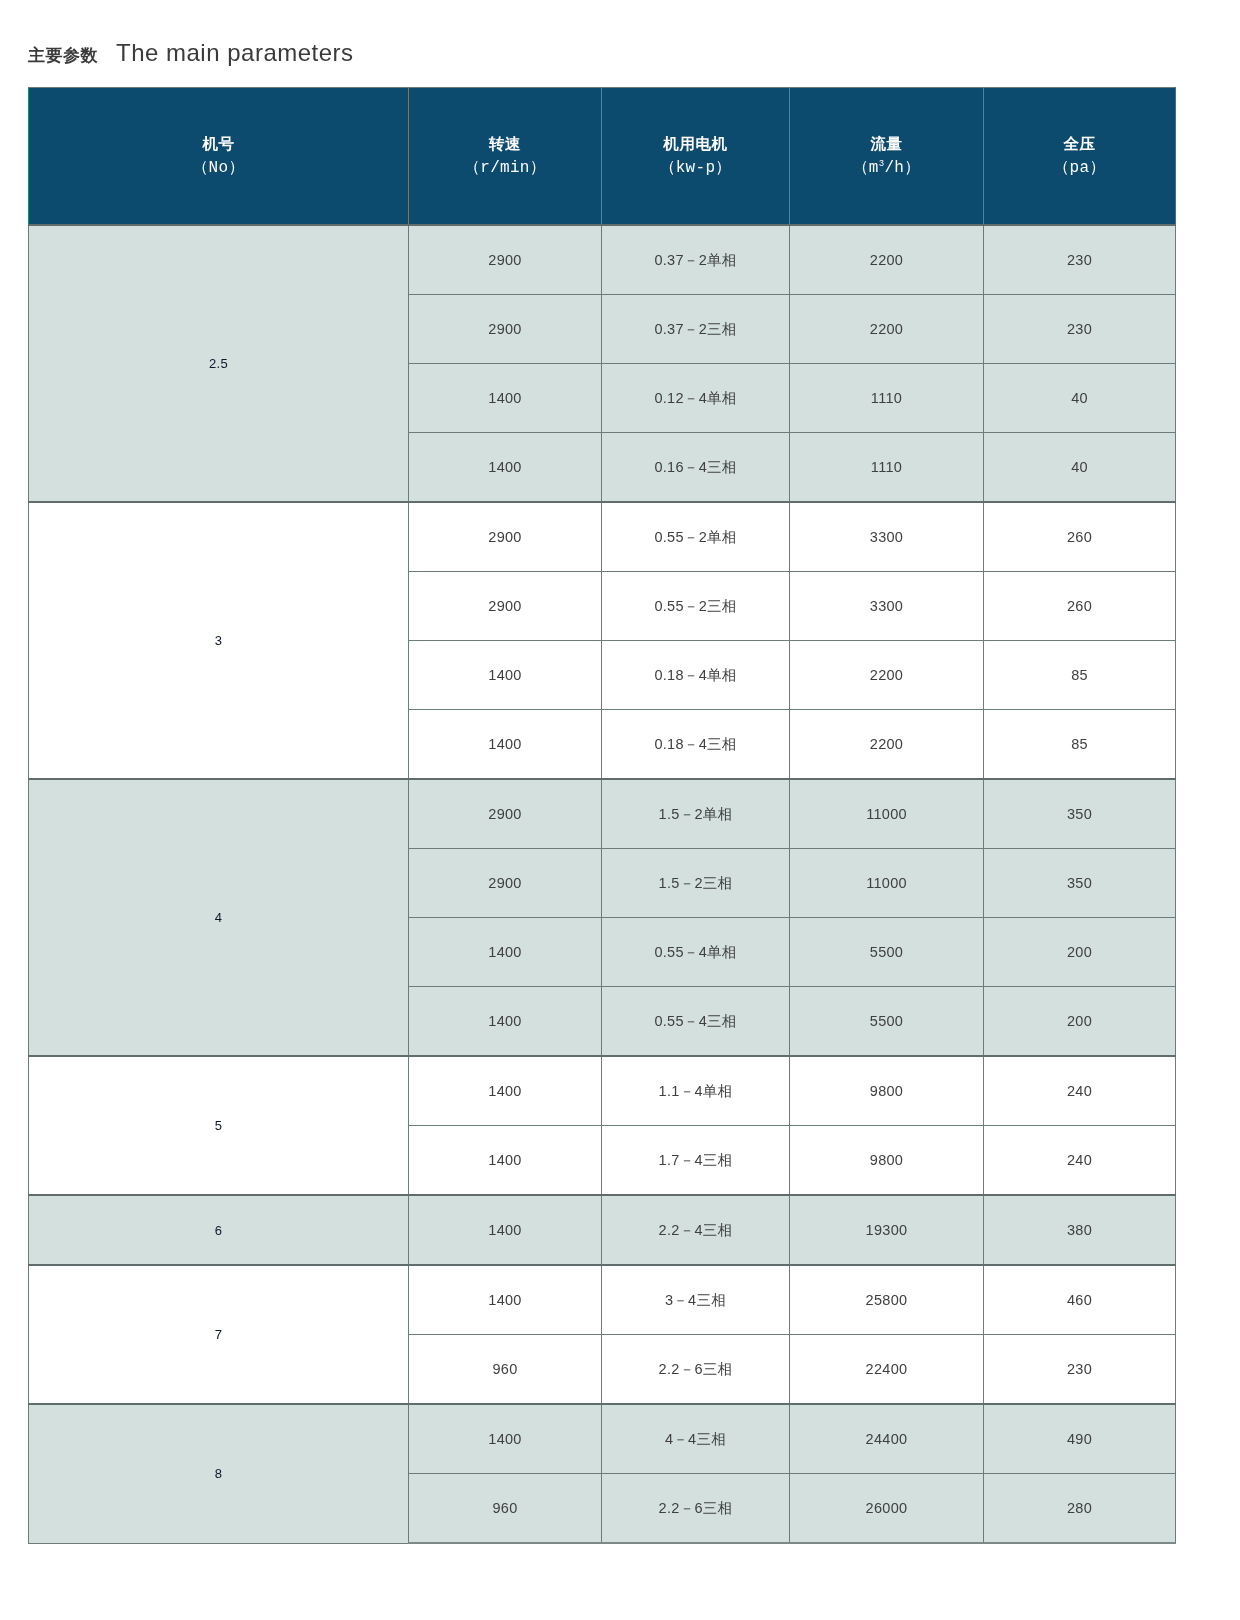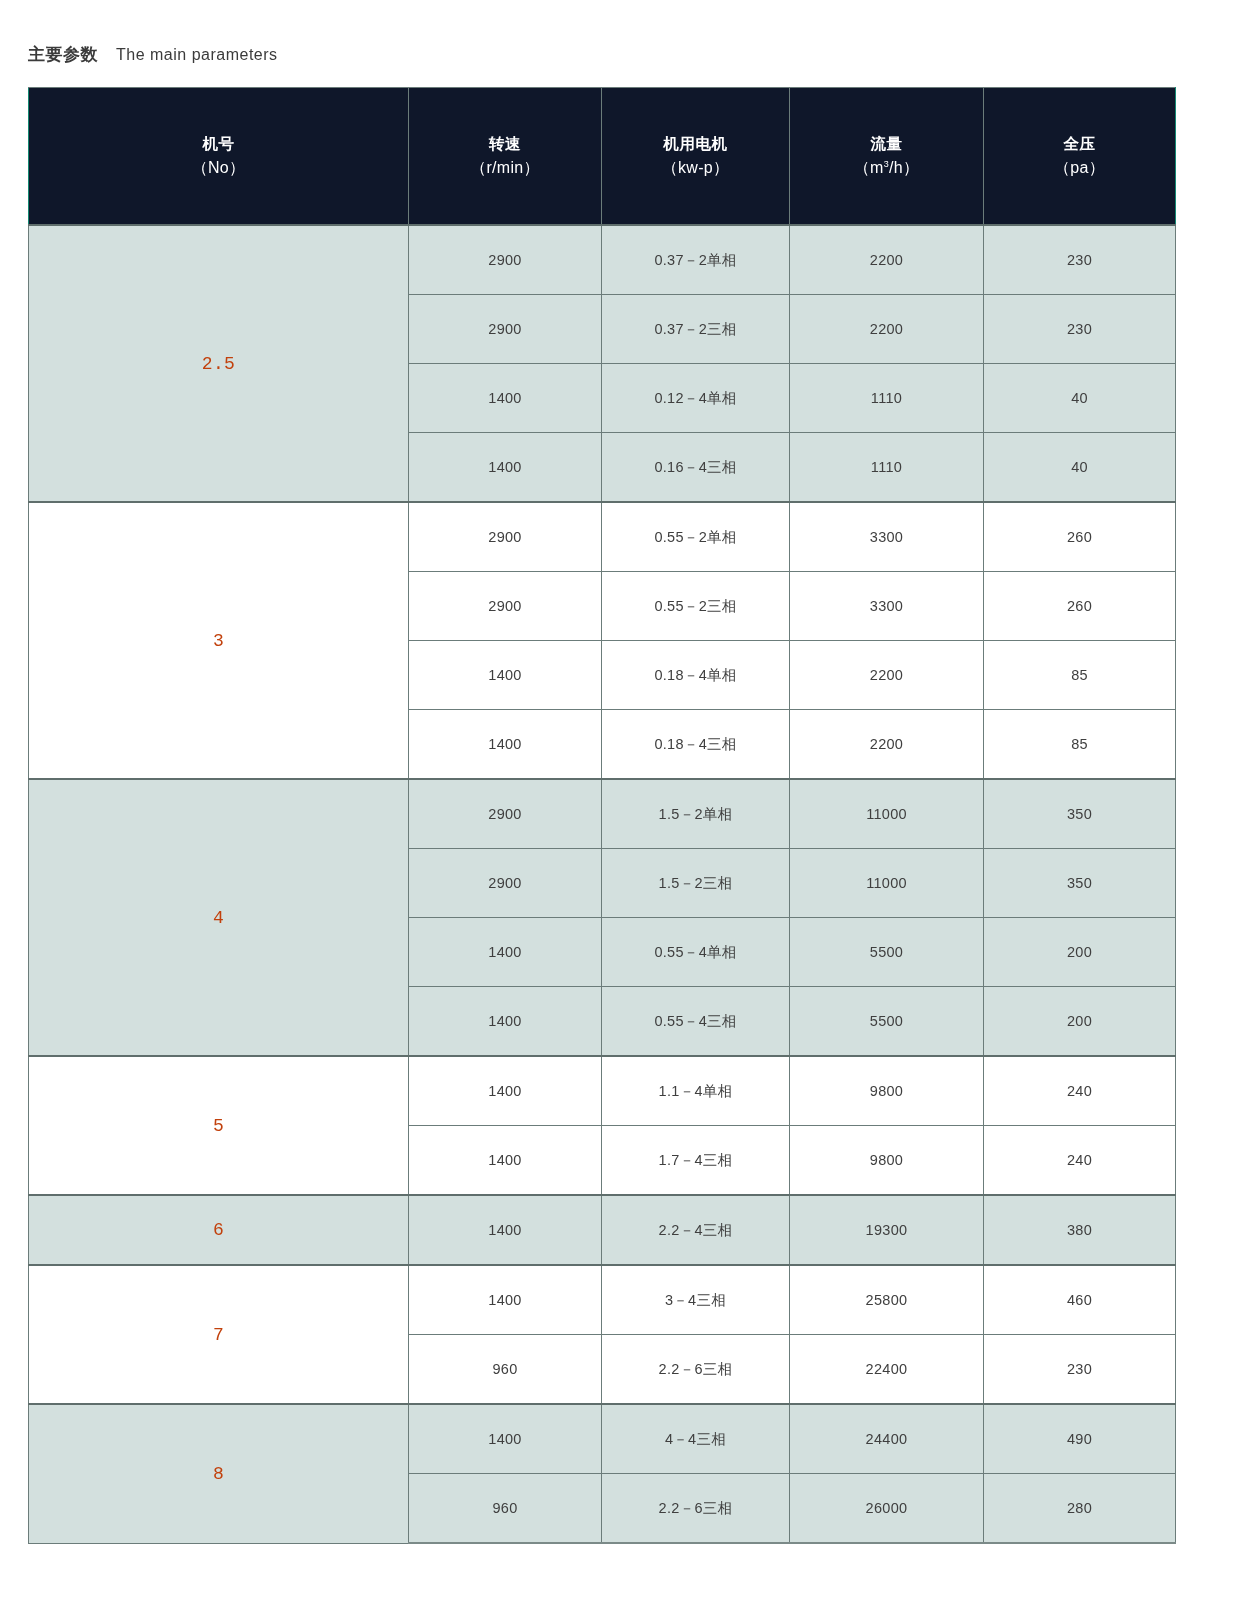--- a/index.html
+++ b/index.html
@@ -26,21 +26,21 @@
     letter-spacing: 0.5px;
     color: #3b3b3b;
     white-space: nowrap;
   }
   .page-title .zh {
     font-weight: 700;
     font-size: 17px;
   }
   .page-title .en {
     font-weight: 400;
-    font-size: 16px;
+    font-size: 24px;
     margin-left: 18px;
   }
 
   
   .table-wrap {
     position: absolute;
     left: 28px;
     top: 87px;
     width: 1147px;
   }
@@ -58,21 +58,21 @@
   table.params th,
   table.params td {
     border: 1px solid #6b7c7a;
     text-align: center;
     vertical-align: middle;
     padding: 0;
   }
 
   thead th {
     height: 136px;
-    background: #0f172a;
+    background: #0c4a6e;
     color: #ffffff;
     font-weight: 400;
     border-color: #148973;
     border-left-color: #2f2f2f;
     border-right-color: #2f2f2f;
     border-top: 1px solid #148973;
     border-bottom: 2px solid #2b3635;
   }
   thead th:first-child { border-left-color: #148973; }
   thead th:last-child  { border-right-color: #148973; }
@@ -82,41 +82,41 @@
     display: block;
     font-size: 15.5px;
     font-weight: 700;
     letter-spacing: 0.6px;
   }
   .th-en {
     display: block;
     font-size: 16px;
     font-weight: 400;
     letter-spacing: 0.3px;
+    font-family: Liberation Mono, monospace;
   }
   .th-en sup {
     font-size: 9px;
     vertical-align: super;
     line-height: 0;
   }
 
   tbody td {
     height: 68px;
     font-size: 14.5px;
     color: #3f3f3f;
     border-color: #7b8a88;
     letter-spacing: 0.3px;
   }
   tbody tr.shaded td { background: #d3e0de; }
   tbody tr.plain  td { background: #ffffff; }
 
   td.no-cell {
-    font-size: 18px;
-    color: #c2410c;
-    font-family: Liberation Mono, monospace;
+    font-size: 13px;
+    color: #0f172a;
   }
 
   
   tbody tr.group-start td { border-top: 2px solid #5f6e6c; }
   tbody tr:last-child td  { border-bottom: 2px solid #7b8a88; }
 </style>
 </head>
 <body>
 
 <div class="page-title">

